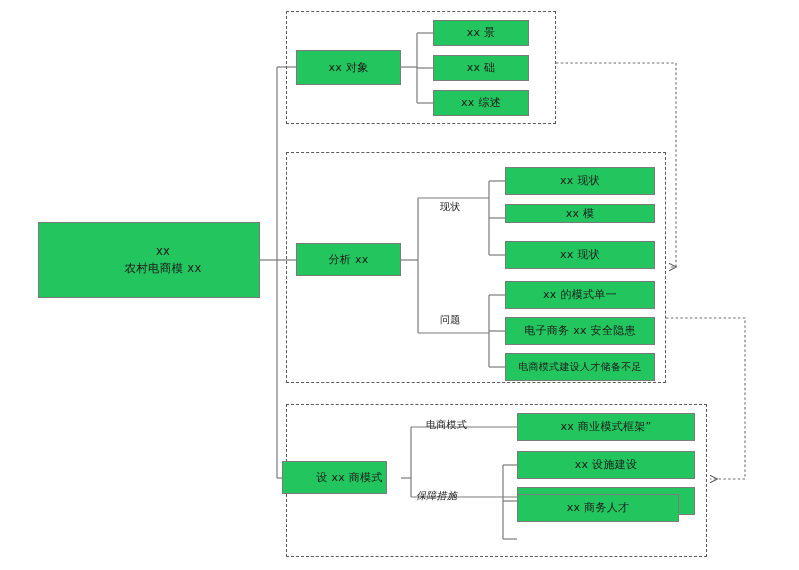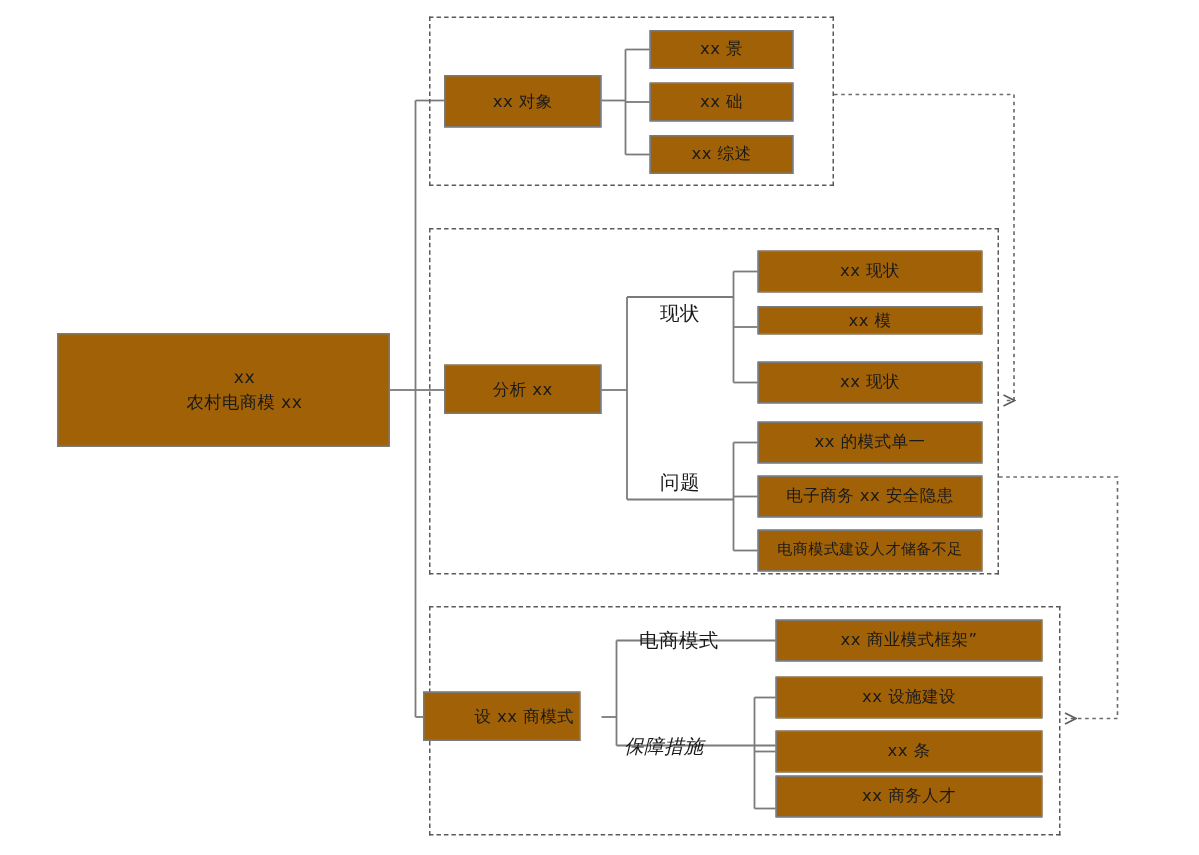--- a/index.html
+++ b/index.html
@@ -22,38 +22,38 @@
     left: 0;
     top: 0;
     width: 799px;
     height: 570px;
     pointer-events: none;
   }
   .node {
     position: absolute;
     box-sizing: border-box;
     border: 1px solid #7b7b7b;
-    background: #a16207;
+    background: #22c55e;
     display: flex;
     align-items: center;
     justify-content: center;
     text-align: center;
     color: #1a1a1a;
     font-size: 11px;
     line-height: 1.45;
     letter-spacing: 0.3px;
     white-space: pre-line;
   }
   .node.root {
     font-size: 11.5px;
     padding-left: 28px;
   }
   .edge-label {
     position: absolute;
-    font-size: 13px;
+    font-size: 10px;
     color: #1a1a1a;
     letter-spacing: 0.3px;
     white-space: nowrap;
     background: transparent;
   }
   .region {
     position: absolute;
     box-sizing: border-box;
     border: 1px dashed #5a5a5a;
     background: transparent;
@@ -146,15 +146,15 @@
   <div class="node" style="left:505px; top:281px; width:150px; height:28px;">xx 的模式单一</div>
   <div class="node" style="left:505px; top:317px; width:150px; height:28px;">电子商务 xx 安全隐患</div>
   <div class="node" style="left:505px; top:353px; width:150px; height:28px; font-size:10px;">电商模式建设人才储备不足</div>
 
   <div class="edge-label" style="left:426px; top:418px;">电商模式</div>
   <div class="node" style="left:517px; top:413px; width:178px; height:28px;">xx 商业模式框架”</div>
 
   <div class="edge-label" style="left:416px; top:489px;font-style:italic;">保障措施</div>
   <div class="node" style="left:517px; top:451px; width:178px; height:28px;">xx 设施建设</div>
   <div class="node" style="left:517px; top:487px; width:178px; height:28px;">xx 条</div>
-  <div class="node" style="left:517px; top:517px; width:178px; height:28px;">xx 商务人才</div>
+  <div class="node" style="left:517px; top:494px; width:162px; height:28px;">xx 商务人才</div>
 
 </div>
 
 </body></html>

